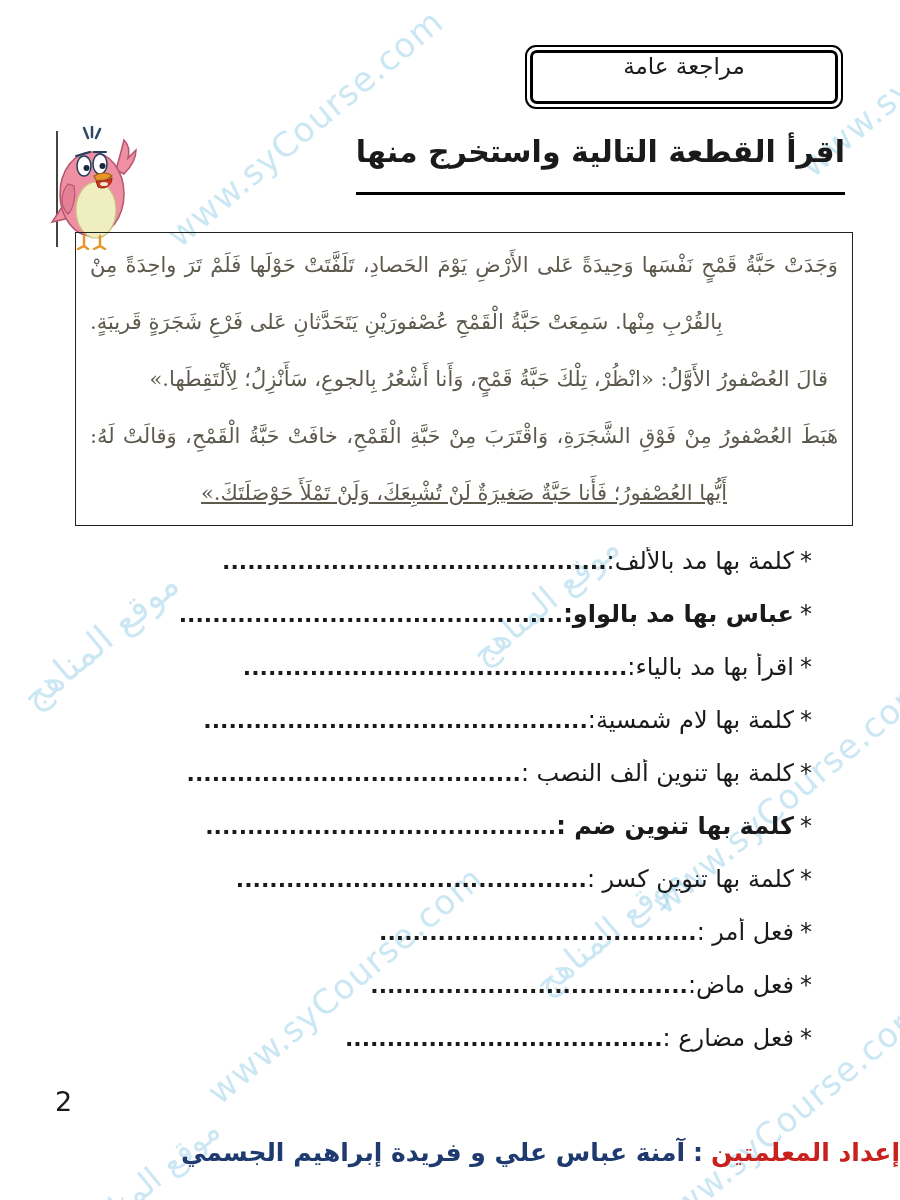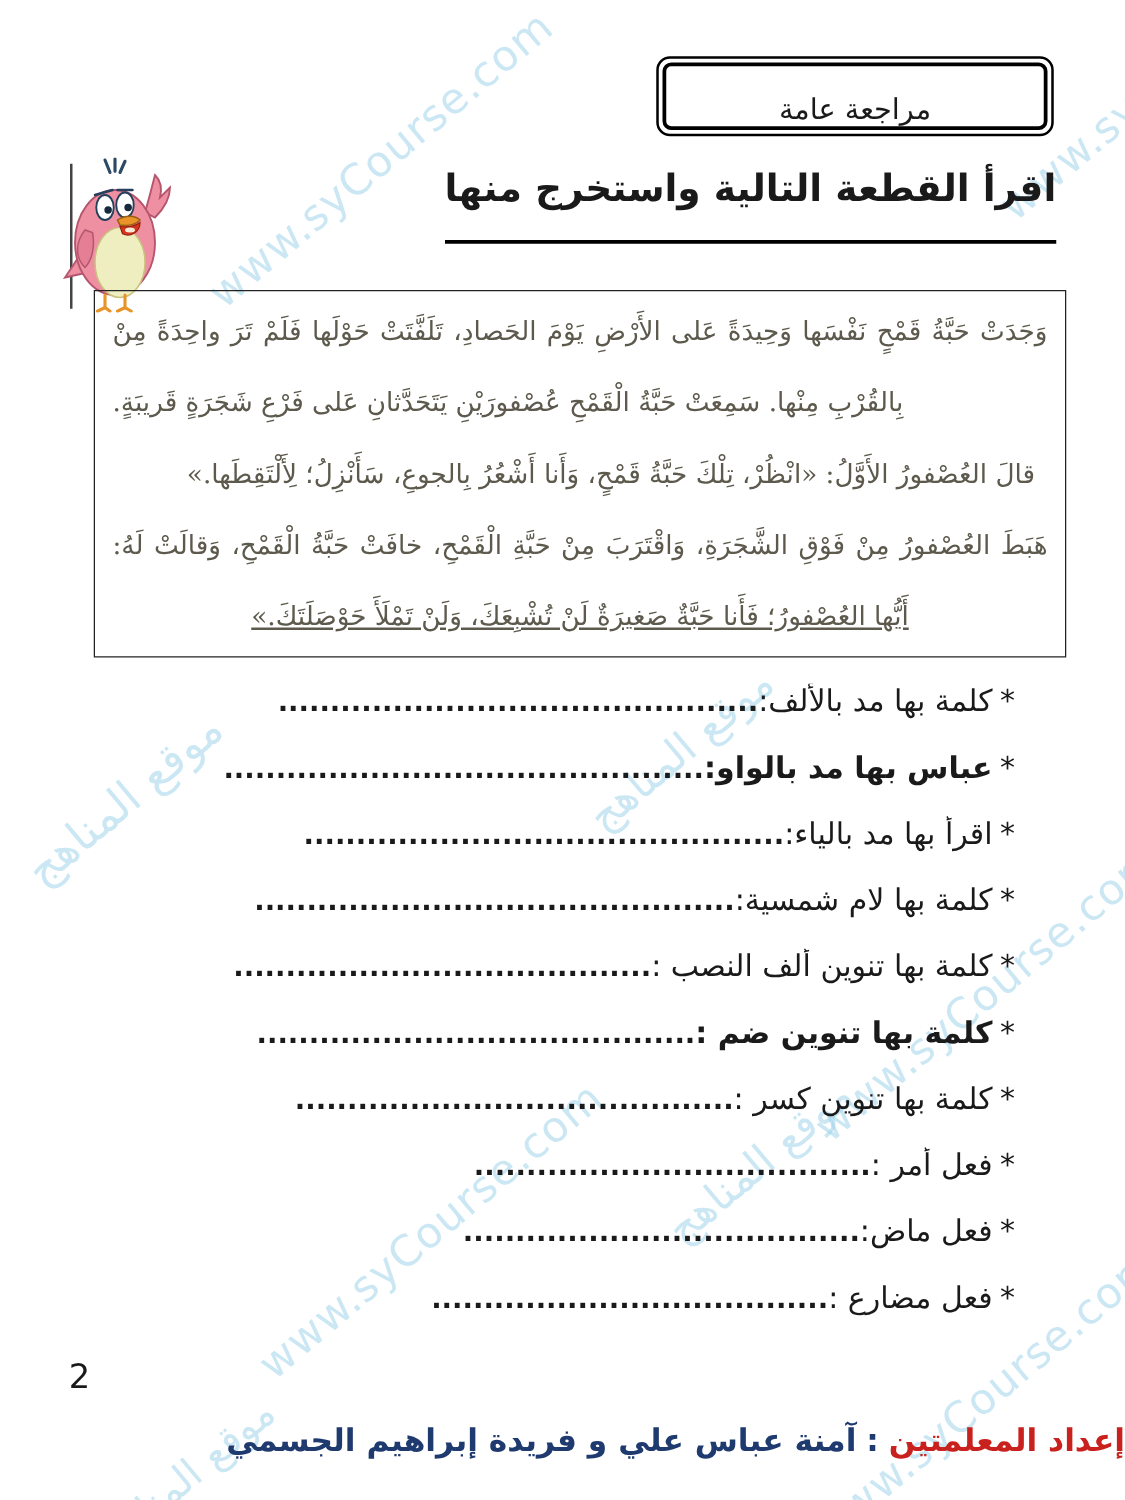--- a/index.html
+++ b/index.html
@@ -15,21 +15,21 @@
     font-family:"DejaVu Sans",sans-serif;
   }
   
   .title-box{
     position:absolute;left:525px;top:45px;width:318px;height:64px;z-index:2;
     border:2px solid #000;border-radius:11px;padding:3px;box-sizing:border-box;
     background:transparent;
   }
   .title-inner{
     width:100%;height:100%;border:3px solid #000;border-radius:7px;
-    display:flex;align-items:flex-end;justify-content:center;box-sizing:border-box;
+    display:flex;align-items:flex-start;justify-content:center;box-sizing:border-box;
   }
   .title-inner span{font-size:23px;direction:rtl;}
   
   .bird{position:absolute;left:50px;top:126px;z-index:2;}
   .margin-line{position:absolute;left:56px;top:131px;width:2px;height:116px;background:#444;z-index:1;}
   
   .heading{
     position:absolute;right:55px;top:134px;z-index:2;direction:rtl;
     font-size:30px;font-weight:bold;border-bottom:3px solid #000;
     padding-bottom:23px;letter-spacing:0;

